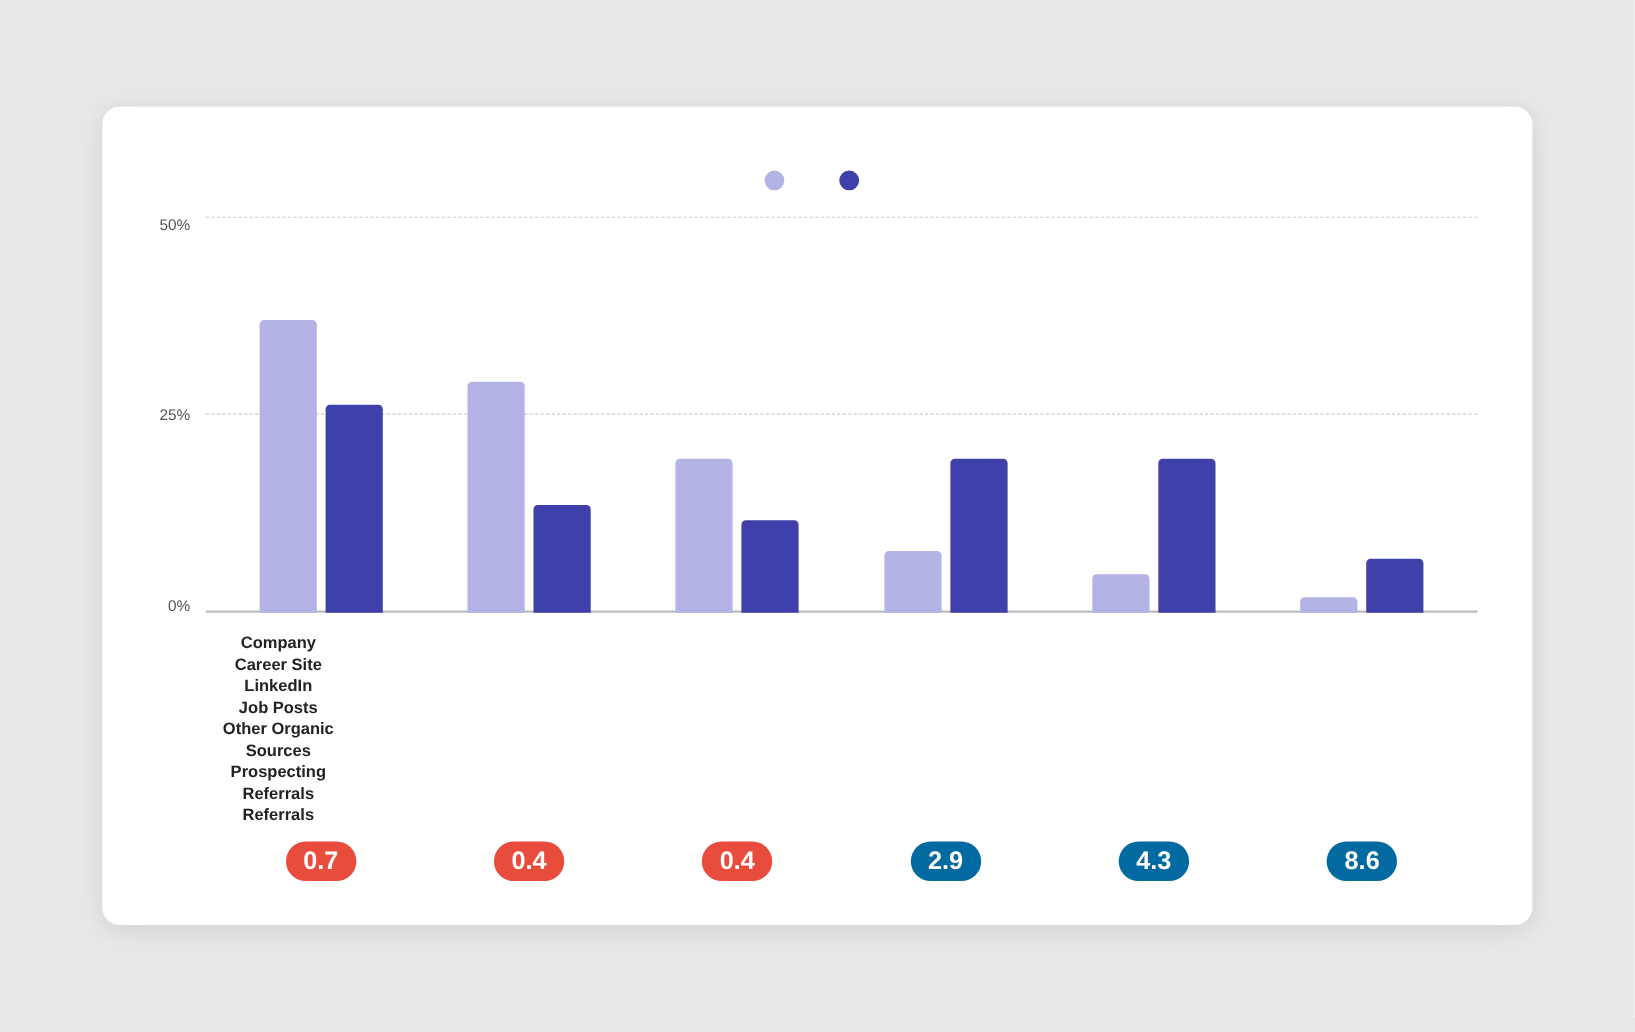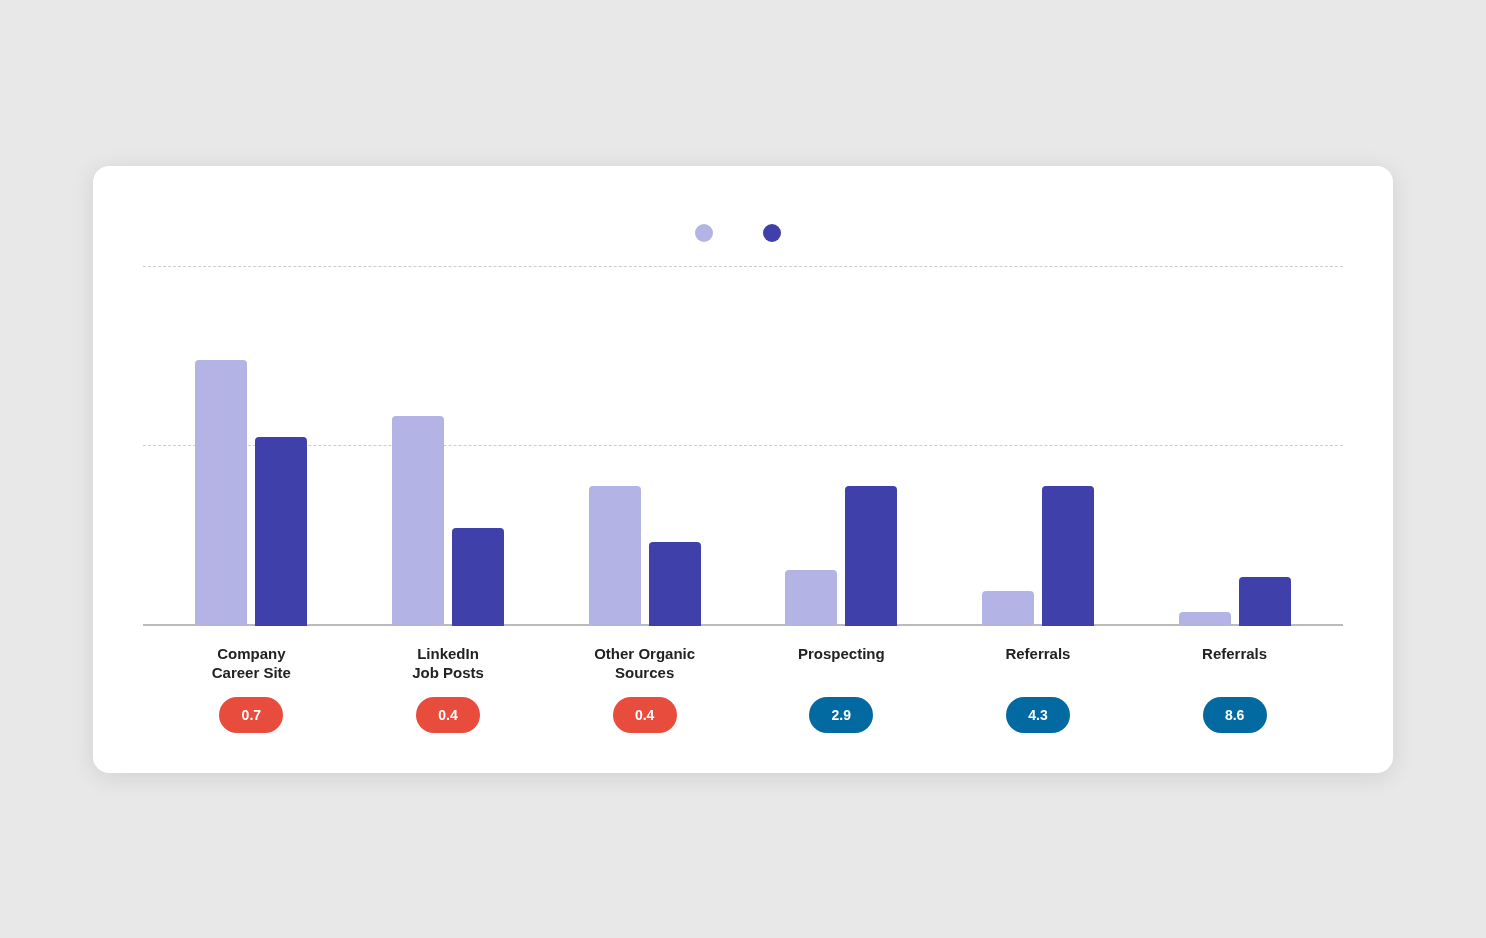--- a/index.html
+++ b/index.html
@@ -140,21 +140,21 @@
     .bar-candidates {
       background: #b3b3e6;
     }
 
     .bar-hires {
       background: #4040aa;
     }
 
     .x-axis-labels {
       display: flex;
-      flex-direction: row;
+      flex-direction: column;
       justify-content: space-around;
       padding: 0 10px;
       margin-top: 8px;
     }
 
     .x-label {
       font-size: 15px;
       font-weight: 700;
       color: #222;
       text-align: center;
@@ -170,21 +170,21 @@
       margin-top: 14px;
     }
 
     .badge {
       display: inline-flex;
       align-items: center;
       justify-content: center;
       border-radius: 50px;
       width: 64px;
       height: 36px;
-      font-size: 14px;
+      font-size: 23px;
       font-weight: 700;
       color: #fff;
     }
 
     .badge-red { background: #e74c3c; }
     .badge-green { background: #0369a1; }
 
     .x-label-wrapper {
       display: flex;
       flex-direction: column;
@@ -205,20 +205,25 @@
     </div>
     <div class="legend-item">
       <span class="legend-dot" style="background:#4040aa;"></span>
       <span></span>
     </div>
   </div>
 
   <div class="chart-area">
     <div class="chart-body">
 
+      <div class="y-axis">
+        <span class="y-label">50%</span>
+        <span class="y-label">25%</span>
+        <span class="y-label">0%</span>
+      </div>
 
       <div class="bars-section">
         <div class="bars-and-grid">
 
           <div class="grid-lines">
             <div class="grid-line"></div>
             <div class="grid-line"></div>
             <div class="grid-line-solid"></div>
           </div>
 

